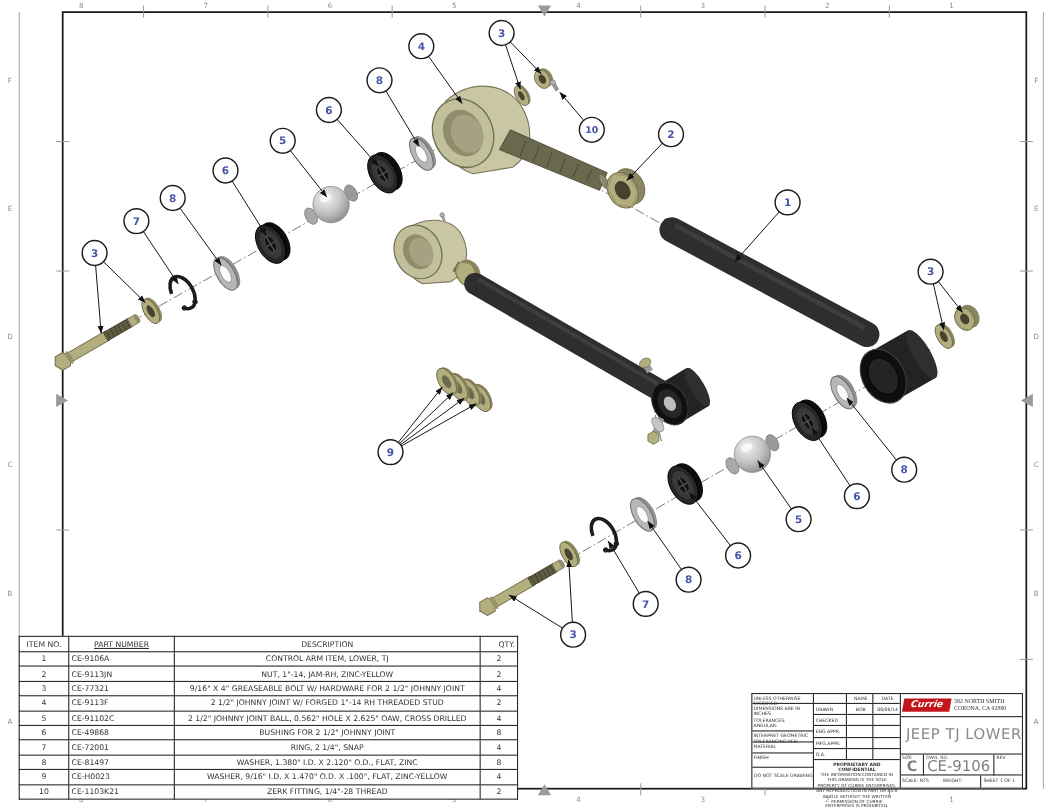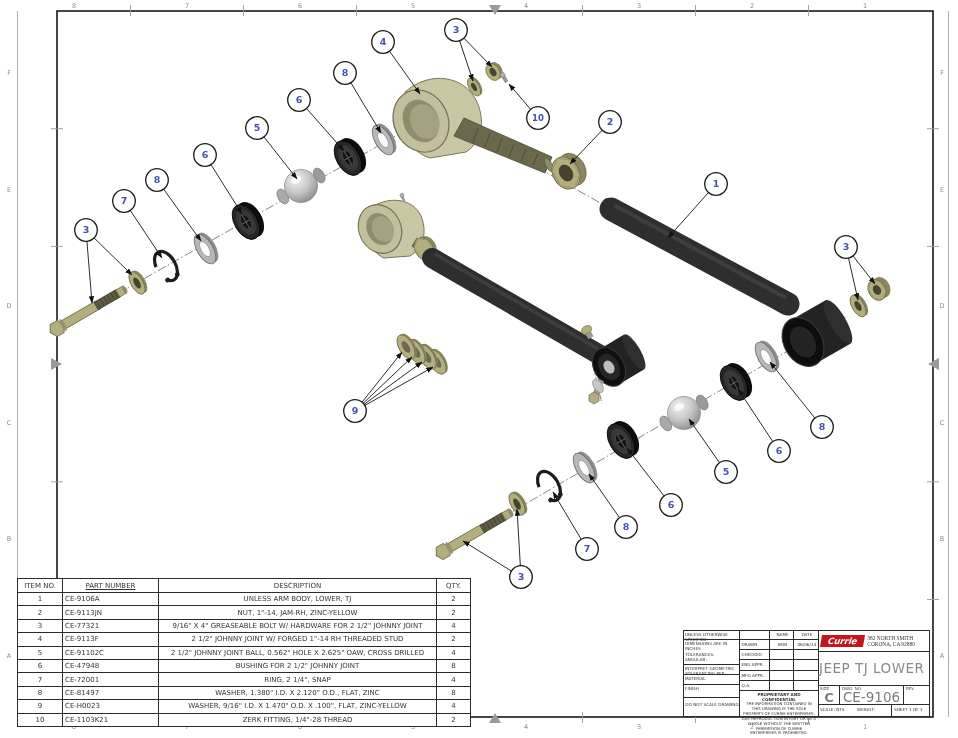--- a/index.html
+++ b/index.html
@@ -23,21 +23,21 @@
   .tiny{font-size:4.2px;line-height:1.3;}
   .b-r{border-right:1px solid #2b2b2b;}
   .b-b{border-bottom:1px solid #2b2b2b;}
   .aprow{display:flex;border-bottom:1px solid #2b2b2b;height:9.2px;}
   .apcell{font-size:4.2px;line-height:9px;padding-left:1.5px;overflow:hidden;white-space:nowrap;}
   .c1{width:30px;border-right:1px solid #2b2b2b;}
   .c2{width:23px;border-right:1px solid #2b2b2b;text-align:center;}
   .c3{width:24px;text-align:center;}
   #prop-block{font-size:3.9px;line-height:1.25;padding:1px 2px;text-align:center;}
   #prop-title{font-weight:bold;font-size:4.1px;}
-  #tb-title{font-size:13.5px;letter-spacing:.5px;color:#8a8a8a;text-align:left;line-height:1.15;}
+  #tb-title{font-size:13.5px;letter-spacing:.5px;color:#8a8a8a;text-align:right;line-height:1.15;}
   .biglbl{font-size:4px;color:#444;}
   .bigval{color:#7d7d7d;}
   #logo{display:inline-block;background:#c3161c;color:#fff;font-style:italic;font-weight:bold;font-size:8.5px;padding:1px 7px;transform:skewX(-10deg);}
   #addr{font-family:"Liberation Serif",serif;font-size:5.4px;line-height:1.2;}
 </style>
 </head>
 <body>
 
 <svg id="sheet" width="958" height="738" viewBox="0 0 958 738">
   <defs>
@@ -410,28 +410,28 @@
       <text x="521" y="580.3" class="blt" font-size="9.5" fill="#4452a8">3</text>
     </g>
 </svg>
 
 <table id="bom">
   <thead>
       <tr id="bom-head">
         <th style="width: 40px;">ITEM NO.</th>
         <th style="width: 91px; text-decoration: underline;">PART NUMBER</th>
         <th style="width: 273px;">DESCRIPTION</th>
-        <th style="width: 29px;">QTY.</th>
+        <th style="width: 29px; text-align: right;">QTY.</th>
       </tr>
     </thead>
   <tbody id="bom-body">
       <tr>
         <td>1</td>
         <td class="al">CE-9106A</td>
-        <td>UNLESS ARM BODY, LOWER, TJ</td>
+        <td>CONTROL ARM ITEM, LOWER, TJ</td>
         <td>2</td>
       </tr>
       <tr>
         <td>2</td>
         <td class="al">CE-9113JN</td>
         <td>NUT, 1"-14, JAM-RH, ZINC-YELLOW</td>
         <td>2</td>
       </tr>
       <tr>
         <td>3</td>
@@ -446,21 +446,21 @@
         <td>2</td>
       </tr>
       <tr>
         <td>5</td>
         <td class="al">CE-91102C</td>
         <td>2 1/2" JOHNNY JOINT BALL, 0.562" HOLE X 2.625" OAW, CROSS DRILLED</td>
         <td>4</td>
       </tr>
       <tr>
         <td>6</td>
-        <td class="al">CE-47948</td>
+        <td class="al">CE-49868</td>
         <td>BUSHING FOR 2 1/2" JOHNNY JOINT</td>
         <td>8</td>
       </tr>
       <tr>
         <td>7</td>
         <td class="al">CE-72001</td>
         <td>RING, 2 1/4", SNAP</td>
         <td>4</td>
       </tr>
       <tr>

